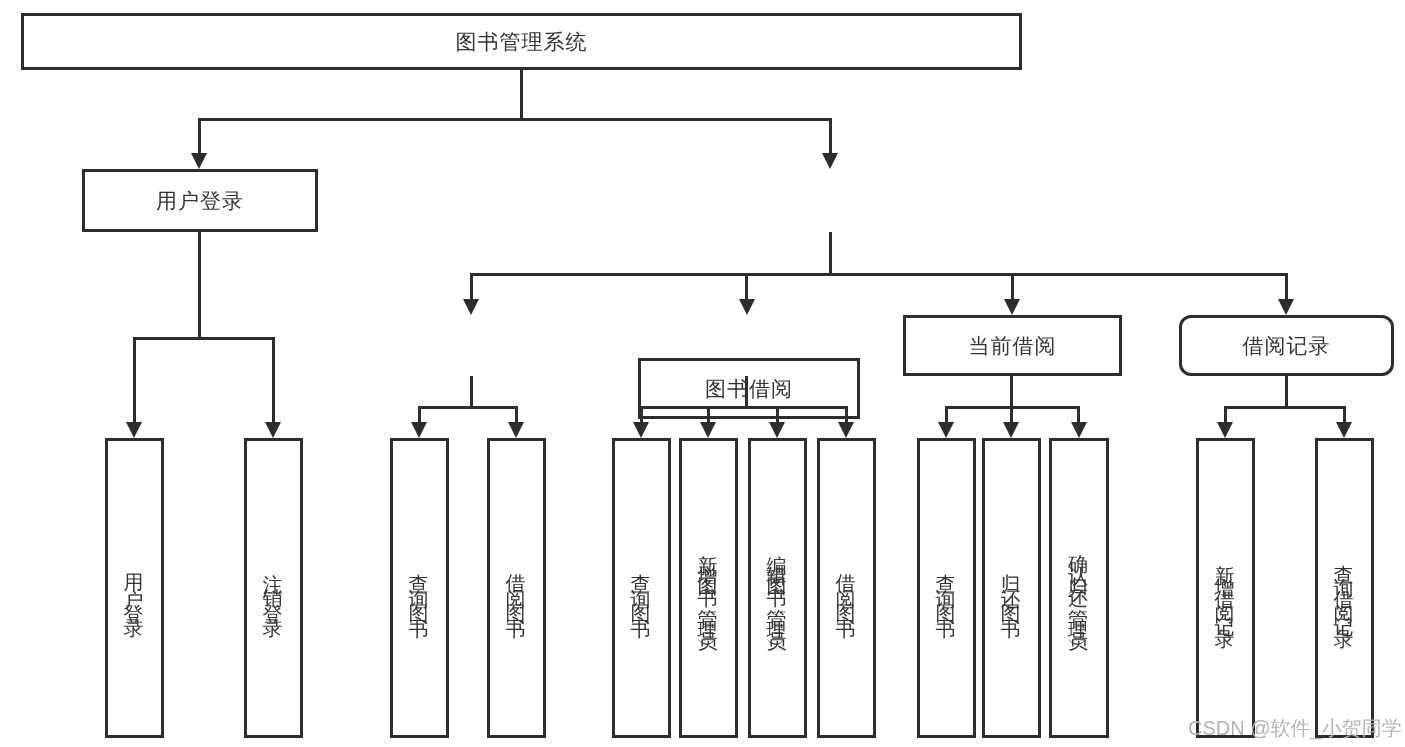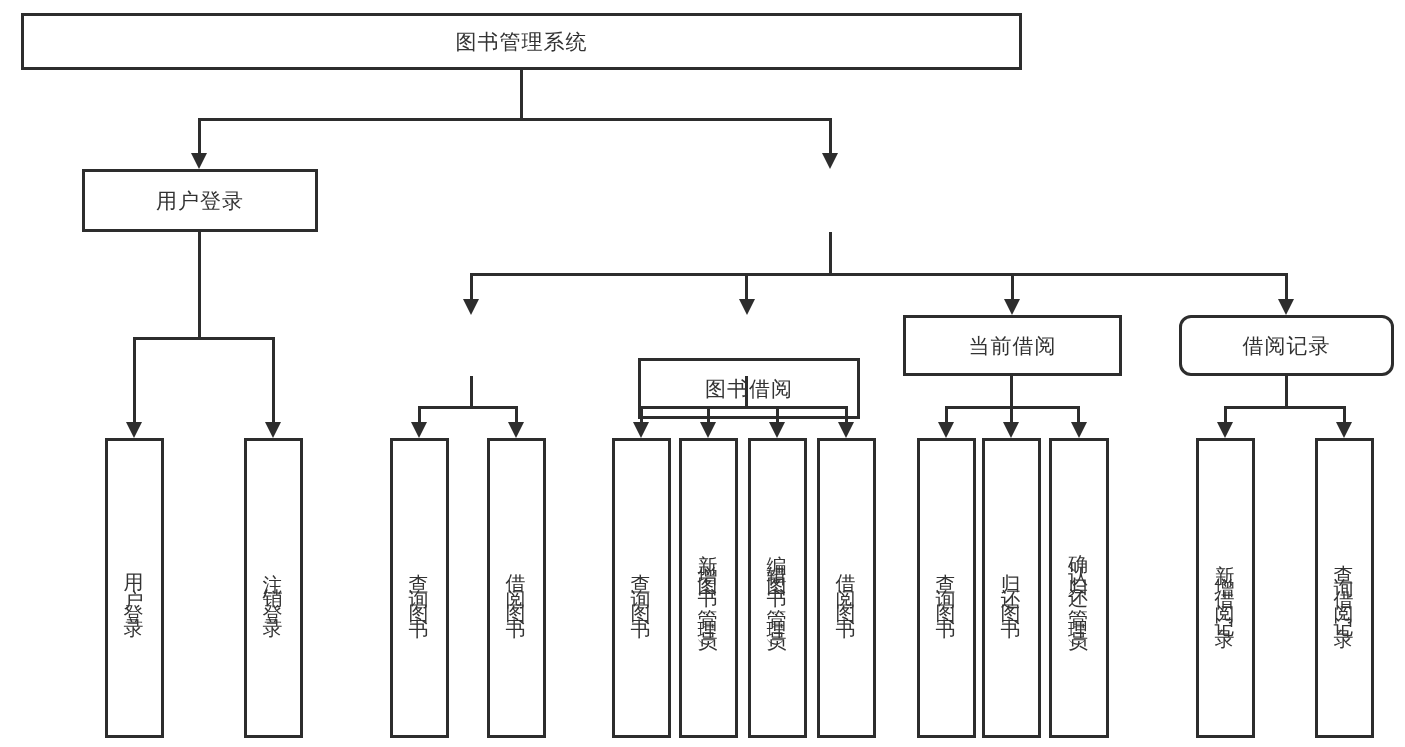--- a/index.html
+++ b/index.html
@@ -112,14 +112,15 @@
   <div class="node nv ls9" style="left:748px;top:438px;width:59px;height:300px;">编辑图书（管理员）</div>
   <div class="node nv ls4" style="left:817px;top:438px;width:59px;height:300px;">借阅图书</div>
 
   <div class="node nv ls4" style="left:917px;top:438px;width:59px;height:300px;">查询图书</div>
   <div class="node nv ls4" style="left:982px;top:438px;width:59px;height:300px;">归还图书</div>
   <div class="node nv ls9" style="left:1049px;top:438px;width:60px;height:300px;">确认归还（管理员）</div>
 
   <div class="node nv ls6" style="left:1196px;top:438px;width:59px;height:300px;">新增借阅记录</div>
   <div class="node nv ls6" style="left:1315px;top:438px;width:59px;height:300px;">查询借阅记录</div>
 
+  <div class="wm" style="left:1188px;top:715px;">CSDN @软件_小贺同学</div>
 
 </div>
 
 </body></html>

